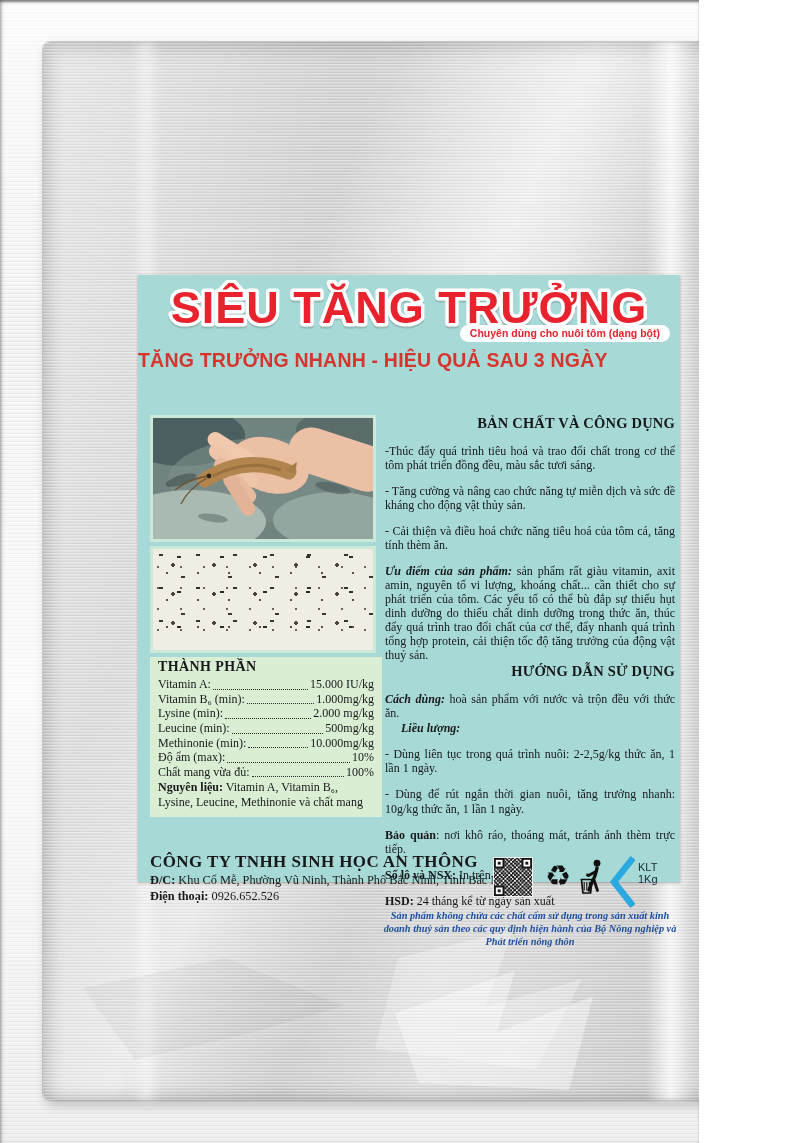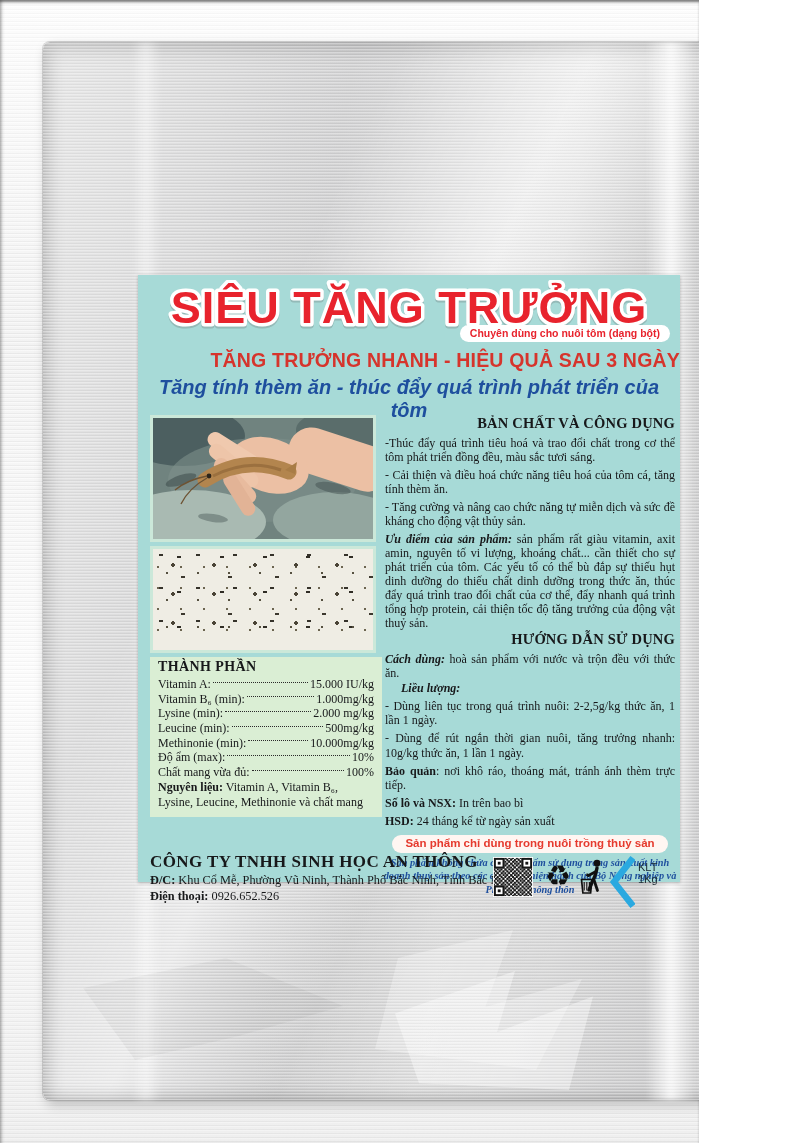--- a/index.html
+++ b/index.html
@@ -29,21 +29,21 @@
   .wr2{right:150px;bottom:30px;width:230px;height:140px;background:rgba(255,255,255,.30);
     clip-path:polygon(10% 20%,60% 0,48% 55%,90% 35%,70% 100%,0 85%);}
   .wr3{left:40px;bottom:40px;width:260px;height:120px;background:rgba(0,0,0,.045);
     clip-path:polygon(0 40%,55% 15%,100% 55%,60% 80%,20% 100%);}
   
   .label{position:absolute;left:138px;top:275px;width:542px;height:607px;background:#a7dad7;
     box-shadow:0 1px 3px rgba(0,0,0,.25);}
   .title-svg{display:block;margin:5px auto 0;filter:drop-shadow(0 2px 0 rgba(90,90,90,.25));}
   .tagline-pill{position:absolute;right:10px;top:50px;background:#ffffff;color:#e8232d;
     font-size:10.5px;font-weight:bold;padding:2px 10px 3px;border-radius:9px;white-space:nowrap;}
-  .slogan-red{position:absolute;left:0;right:0;top:74px;text-align:right;color:#d6342c;
+  .slogan-red{position:absolute;left:0;right:0;top:74px;text-align:left;color:#d6342c;
     font-size:19.5px;font-weight:bold;letter-spacing:.2px;}
   .slogan-blue{position:absolute;left:0;right:0;top:101px;text-align:center;color:#1e4f9e;
     font-size:20px;font-weight:bold;font-style:italic;}
   
   .cols{position:absolute;left:0;top:140px;width:100%;}
   .left-col{position:absolute;left:12px;top:0;width:232px;}
   .right-col{position:absolute;left:247px;top:0;width:290px;
     font-family:"Liberation Serif","DejaVu Serif",serif;font-size:12px;line-height:1.17;
     color:#17181a;text-align:justify;}
   .photo{border:3px solid #cbe8d9;margin:0 0 4px 0;display:block;}
@@ -53,27 +53,27 @@
       radial-gradient(2.2px 1.4px at 8px 6px,#35322a 90%,transparent 91%),
       radial-gradient(1.8px 1.8px at 20px 16px,#4a4436 90%,transparent 91%),
       radial-gradient(2.4px 1.5px at 30px 28px,#3c382e 90%,transparent 91%),
       radial-gradient(1.6px 1.2px at 14px 24px,#55503f 90%,transparent 91%),
       radial-gradient(2px 1.3px at 26px 8px,#2f2c24 90%,transparent 91%),
       radial-gradient(1.4px 1px at 5px 18px,#6b6450 90%,transparent 91%);
     background-size:37px 33px,41px 29px,47px 37px,31px 27px,43px 35px,23px 21px;}
   .ing-box{background:#daeed4;width:216px;padding:2px 8px 7px;margin-top:1px;
     font-family:"Liberation Serif","DejaVu Serif",serif;color:#17181a;}
   .ing-title{font-size:14px;font-weight:bold;letter-spacing:.4px;margin-bottom:2px;}
-  .ing-row{display:flex;align-items:center;font-size:12px;line-height:1.22;}
+  .ing-row{display:flex;align-items:flex-end;font-size:12px;line-height:1.22;}
   .ing-dots{flex:1;border-bottom:1.5px dotted #2a2a2a;margin:0 2px;transform:translateY(-2px);min-width:8px;}
   .ing-materials{font-size:12px;line-height:1.22;margin-top:1px;}
   .lead-b{font-weight:bold;}
   .lead-bi{font-weight:bold;font-style:italic;}
   .rc-h{font-size:14.5px;font-weight:bold;letter-spacing:.2px;margin:0 0 1px;text-align:right;}
-  .rc-p{margin:4px 0 1px;}
+  .rc-p{margin:12px 0 1px;}
   .dosage-h{font-weight:bold;font-style:italic;margin:1px 16px;}
   .notice-pill{display:block;width:fit-content;margin:7px auto 3px;background:#fff6f2;color:#e63a2e;
     font-family:"Liberation Sans","DejaVu Sans",sans-serif;font-size:11.5px;font-weight:bold;
     padding:2px 13px 3px;border-radius:10px;white-space:nowrap;}
   .disclaimer{color:#1e4f9e;font-size:10.3px;font-weight:bold;font-style:italic;
     text-align:center;line-height:1.3;margin:0 -6px;}
   
   .label-footer{position:absolute;left:12px;top:577px;width:522px;height:52px;
     font-family:"Liberation Serif","DejaVu Serif",serif;color:#17181a;}
   .company{font-size:17px;font-weight:bold;letter-spacing:.4px;}
@@ -100,21 +100,20 @@
 
   <div class="label">
 
     <svg class="title-svg" width="542" height="56">
       <text x="271" y="43" text-anchor="middle" style="font-family:'Liberation Sans','DejaVu Sans',sans-serif;font-weight:bold;font-size:45px;letter-spacing:1px;
                    fill:#e8232d;stroke:#ffffff;stroke-width:7px;paint-order:stroke;stroke-linejoin:round;">SIÊU TĂNG TRƯỞNG</text>
     </svg>
 
     <div class="tagline-pill">Chuyên dùng cho nuôi tôm (dạng bột)</div>
     <div class="slogan-red">TĂNG TRƯỞNG NHANH - HIỆU QUẢ SAU 3 NGÀY</div>
-    <div class="slogan-blue">Tăng tính thèm ăn - thúc đẩy quá trình phát triển của tôm</div>
 
     <div class="cols">
       <div class="left-col">
 
         <svg class="photo photo-shrimp" viewBox="0 0 220 121">
           <rect width="220" height="121" fill="#70837f"></rect>
           <ellipse cx="30" cy="18" rx="62" ry="30" fill="#4c5f60"></ellipse>
           <ellipse cx="195" cy="12" rx="52" ry="22" fill="#5a6d6b"></ellipse>
           <ellipse cx="110" cy="62" rx="95" ry="42" fill="#7d908a" opacity="0.6"></ellipse>
           <ellipse cx="38" cy="104" rx="75" ry="32" fill="#a9bab2"></ellipse>
@@ -178,42 +177,41 @@
           </div>
           <div class="ing-materials">
             <span class="lead-b">Nguyên liệu:</span><span> Vitamin A, Vitamin B₆, Lysine, Leucine, Methinonie và chất mang</span>
           </div>
         </div>
       </div>
 
       <div class="right-col">
         <div class="rc-h">BẢN CHẤT VÀ CÔNG DỤNG</div>
         <p class="rc-p">-Thúc đẩy quá trình tiêu hoá và trao đổi chất trong cơ thể tôm phát triển đồng đều, màu sắc tươi sáng.</p>
+        <p class="rc-p">- Tăng cường và nâng cao chức năng tự miễn dịch và sức đề kháng cho động vật thủy sản.</p>
         <p class="rc-p">- Cải thiện và điều hoá chức năng tiêu hoá của tôm cá, tăng tính thèm ăn.</p>
-        <p class="rc-p">- Tăng cường và nâng cao chức năng tự miễn dịch và sức đề kháng cho động vật thủy sản.</p>
         <p class="rc-p">
           <span class="lead-bi">Ưu điểm của sản phẩm:</span><span> sản phẩm rất giàu vitamin, axit amin, nguyên tố vi lượng, khoáng chất... cần thiết cho sự phát triển của tôm. Các yếu tố có thể bù đắp sự thiếu hụt dinh dưỡng do thiếu chất dinh dưỡng trong thức ăn, thúc đẩy quá trình trao đổi chất của cơ thể, đẩy nhanh quá trình tổng hợp protein, cải thiện tốc độ tăng trưởng của động vật thuỷ sản.</span>
         </p>
         <div class="rc-h">HƯỚNG DẪN SỬ DỤNG</div>
         <p class="rc-p">
           <span class="lead-bi">Cách dùng:</span><span> hoà sản phẩm với nước và trộn đều với thức ăn.</span>
         </p>
         <div class="dosage-h">Liều lượng:</div>
         <p class="rc-p">- Dùng liên tục trong quá trình nuôi: 2-2,5g/kg thức ăn, 1 lần 1 ngày.</p>
         <p class="rc-p">- Dùng để rút ngắn thời gian nuôi, tăng trưởng nhanh: 10g/kg thức ăn, 1 lần 1 ngày.</p>
         <p class="rc-p">
           <span class="lead-b">Bảo quản</span><span>: nơi khô ráo, thoáng mát, tránh ánh thèm trực tiếp.</span>
         </p>
         <p class="rc-p">
           <span class="lead-b">Số lô và NSX:</span><span> In trên bao bì</span>
         </p>
         <p class="rc-p">
           <span class="lead-b">HSD:</span><span> 24 tháng kể từ ngày sản xuất</span>
         </p>
-        <span class="notice-pill">Sản phẩm chỉ dùng trong nuôi trồng thuỷ sản</span>
         <div class="disclaimer">Sản phẩm không chứa các chất cấm sử dụng trong sản xuất kinh doanh thuỷ sản theo các quy định hiện hành của Bộ Nông nghiệp và Phát triển nông thôn</div>
       </div>
     </div>
 
     <div class="label-footer">
       <div class="company">CÔNG TY TNHH SINH HỌC AN THÔNG</div>
       <div class="addr">
         <span class="lead-b">Đ/C:</span><span> Khu Cổ Mễ, Phường Vũ Ninh, Thành Phố Bắc Ninh, Tỉnh Bắc Ninh</span>
       </div>
       <div class="phone">

